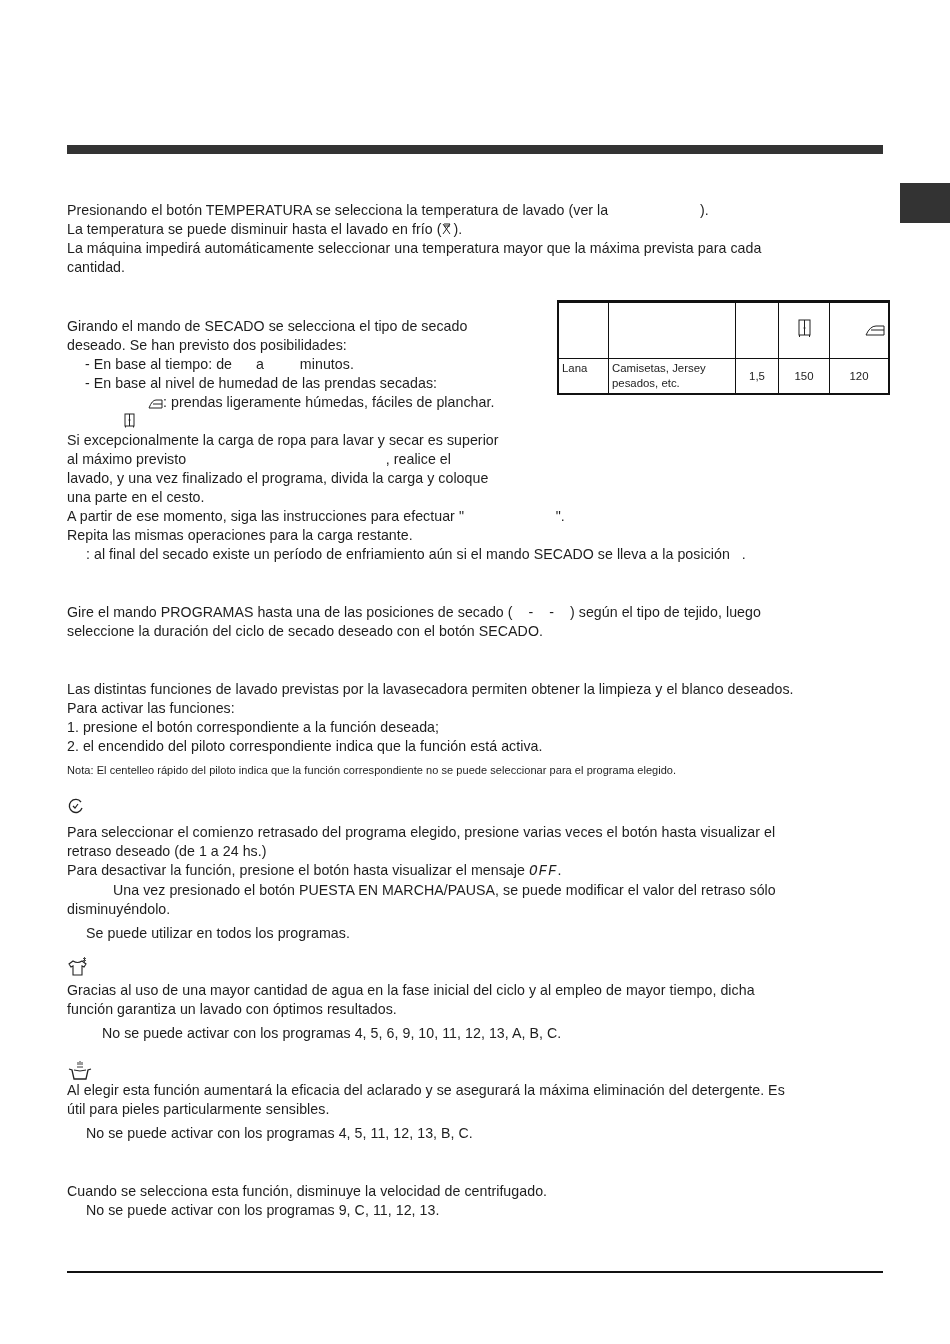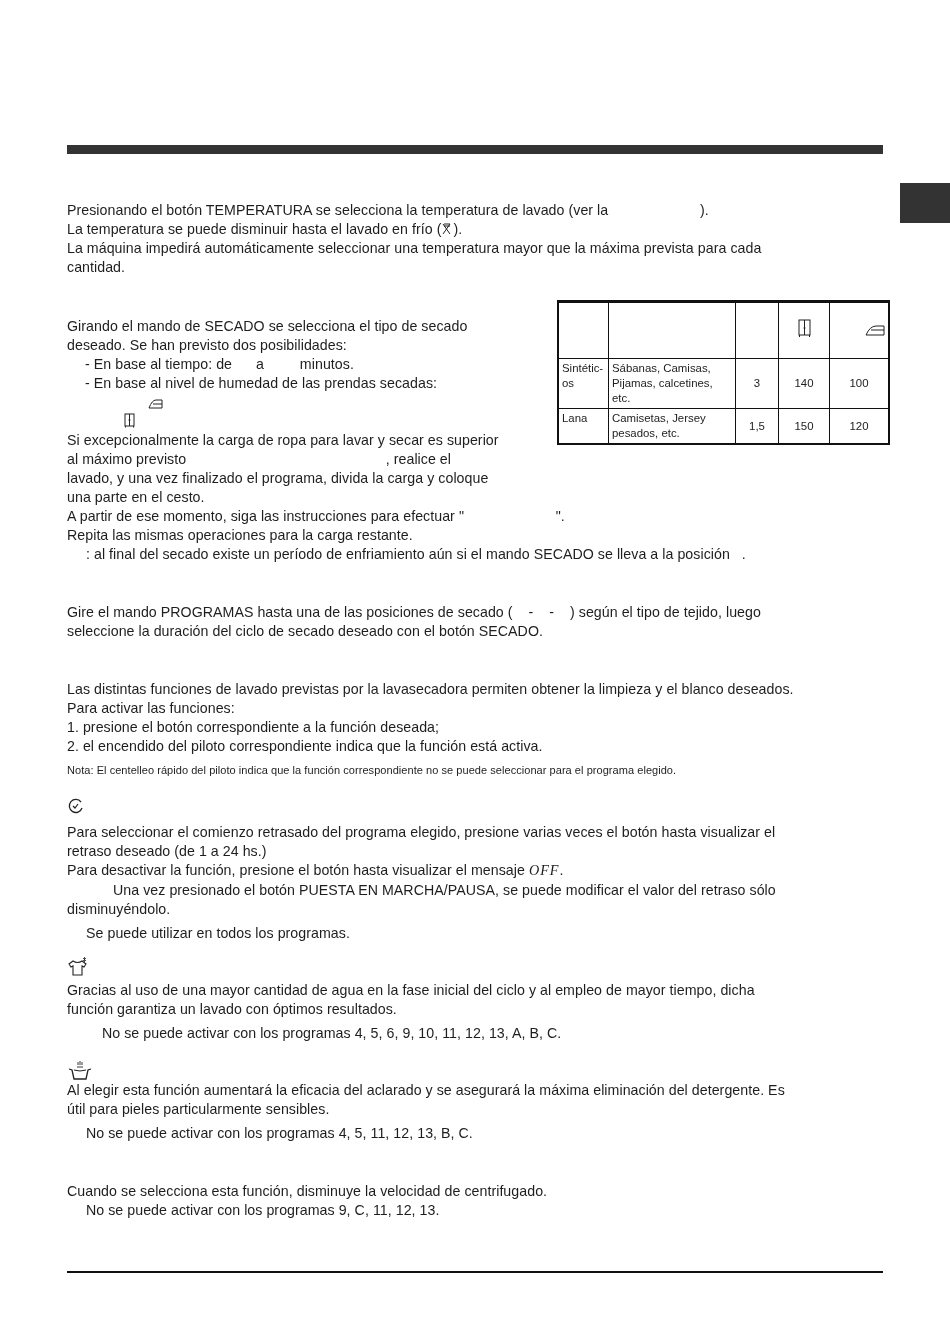--- a/index.html
+++ b/index.html
@@ -34,21 +34,21 @@
       </svg></span><span>).</span></div>
 <div class="p" style="top:239px">La máquina impedirá automáticamente seleccionar una temperatura mayor que la máxima prevista para cada</div>
 <div class="p" style="top:258px">cantidad.</div>
 
 <div class="p" style="top:317px">Girando el mando de SECADO se selecciona el tipo de secado</div>
 <div class="p" style="top:336px">deseado. Se han previsto dos posibilidades:</div>
 <div class="p ind1" style="top:355px">- En base al tiempo: de      a         minutos.</div>
 <div class="p ind1" style="top:374px">- En base al nivel de humedad de las prendas secadas:</div>
 <div class="p ind2" style="top:393px"><span class="icon-inline"><svg width="15" height="12" viewBox="0 0 15 12">
         <path d="M1 11 L14 11 L14 3 L8 3 Q4 3 1 11 Z M5 7 L14 7" stroke="#222" stroke-width="1" fill="none"></path>
-      </svg></span></div>
+      </svg></span><span>: prendas ligeramente húmedas, fáciles de planchar.</span></div>
 <div class="p ind2" style="top:412px; left:124px"><span class="icon-inline"><svg width="11" height="15" viewBox="0 0 11 15">
         <rect x="1" y="1" width="9" height="12" stroke="#222" stroke-width="1" fill="none"></rect>
         <path d="M5.5 1 L5.5 13 M4 7 L4.5 7 M6.5 7 L7 7 M1.5 13 L1.5 14.5 M9.5 13 L9.5 14.5" stroke="#222" stroke-width="1"></path>
       </svg></span></div>
 <div class="p" style="top:431px">Si excepcionalmente la carga de ropa para lavar y secar es superior</div>
 <div class="p" style="top:450px">al máximo previsto                                                  , realice el</div>
 <div class="p" style="top:469px">lavado, y una vez finalizado el programa, divida la carga y coloque</div>
 <div class="p" style="top:488px">una parte en el cesto.</div>
 <div class="p" style="top:507px">A partir de ese momento, siga las instrucciones para efectuar "                       ".</div>
 <div class="p" style="top:526px">Repita las mismas operaciones para la carga restante.</div>
@@ -62,27 +62,20 @@
     <td class="c3"></td>
     <td class="c4"><span><svg width="13" height="19" viewBox="0 0 13 19">
               <rect x="1" y="1" width="11" height="15" stroke="#222" stroke-width="1" fill="none"></rect>
               <path d="M6.5 1 L6.5 16 M5 9 L5.5 9 M7.5 9 L8 9 M1.5 16 L1.5 18 M11.5 16 L11.5 18" stroke="#222" stroke-width="1"></path>
             </svg></span></td>
     <td class="c5" style="text-align:right"><span><svg width="20" height="14" viewBox="0 0 20 14">
               <path d="M1 13 L19 13 L19 4 L11 4 Q5 4 1 13 Z M6 8 L19 8" stroke="#222" stroke-width="1" fill="none"></path>
             </svg></span></td>
   </tr>
   <tr>
-    <td><span>Sintétic-</span><br><span>os</span></td>
-    <td><span>Sábanas, Camisas,</span><br><span>Pijamas, calcetines, etc.</span></td>
-    <td class="num">3</td>
-    <td class="num">140</td>
-    <td class="num">100</td>
-  </tr>
-  <tr>
     <td>Lana</td>
     <td><span>Camisetas, Jersey</span><br><span>pesados, etc.</span></td>
     <td class="num">1,5</td>
     <td class="num">150</td>
     <td class="num">120</td>
   </tr>
 </tbody>
   </table>
 
 <div class="p" style="top:603px">Gire el mando PROGRAMAS hasta una de las posiciones de secado (    -    -    ) según el tipo de tejido, luego</div>
@@ -93,21 +86,21 @@
 <div class="p" style="top:718px">1. presione el botón correspondiente a la función deseada;</div>
 <div class="p" style="top:737px">2. el encendido del piloto correspondiente indica que la función está activa.</div>
 <div class="p small" style="top:761px">Nota: El centelleo rápido del piloto indica que la función correspondiente no se puede seleccionar para el programa elegido.</div>
 
 <div class="fn-icon" style="top:797px"><svg width="18" height="18" viewBox="0 0 18 18">
       <path d="M14 5 A6.5 6.5 0 1 0 15 11" stroke="#222" stroke-width="1.3" fill="none"></path>
       <path d="M6 9 L8 11 L11 7" stroke="#222" stroke-width="1.2" fill="none"></path>
     </svg></div>
 <div class="p" style="top:823px">Para seleccionar el comienzo retrasado del programa elegido, presione varias veces el botón hasta visualizar el</div>
 <div class="p" style="top:842px">retraso deseado (de 1 a 24 hs.)</div>
-<div class="p" style="top:861px"><span>Para desactivar la función, presione el botón hasta visualizar el mensaje </span><span style="font-family:Liberation Serif, serif; font-style:italic; letter-spacing:1px;margin-top:36px;">OFF</span><span>.</span></div>
+<div class="p" style="top:861px"><span>Para desactivar la función, presione el botón hasta visualizar el mensaje </span><span style="font-family:Liberation Mono, monospace; font-style:italic; letter-spacing:1px;margin-top:36px;">OFF</span><span>.</span></div>
 <div class="p" style="top:881px; left:113px">Una vez presionado el botón PUESTA EN MARCHA/PAUSA, se puede modificar el valor del retraso sólo</div>
 <div class="p" style="top:900px">disminuyéndolo.</div>
 <div class="p" style="top:924px; left:86px">Se puede utilizar en todos los programas.</div>
 
 <div class="fn-icon" style="top:957px"><svg width="22" height="20" viewBox="0 0 22 20">
       <path d="M6 4 L2 7 L4 10 L6 9 L6 18 L15 18 L15 9 L17 10 L19 7 L15 4 Q10.5 7 6 4 Z" stroke="#222" stroke-width="1.1" fill="none"></path>
       <path d="M16 1 L19 4 M19 1 L16 4 M17.5 0 L17.5 5" stroke="#222" stroke-width="0.8"></path>
     </svg></div>
 <div class="p" style="top:981px">Gracias al uso de una mayor cantidad de agua en la fase inicial del ciclo y al empleo de mayor tiempo, dicha</div>
 <div class="p" style="top:1000px">función garantiza un lavado con óptimos resultados.</div>

